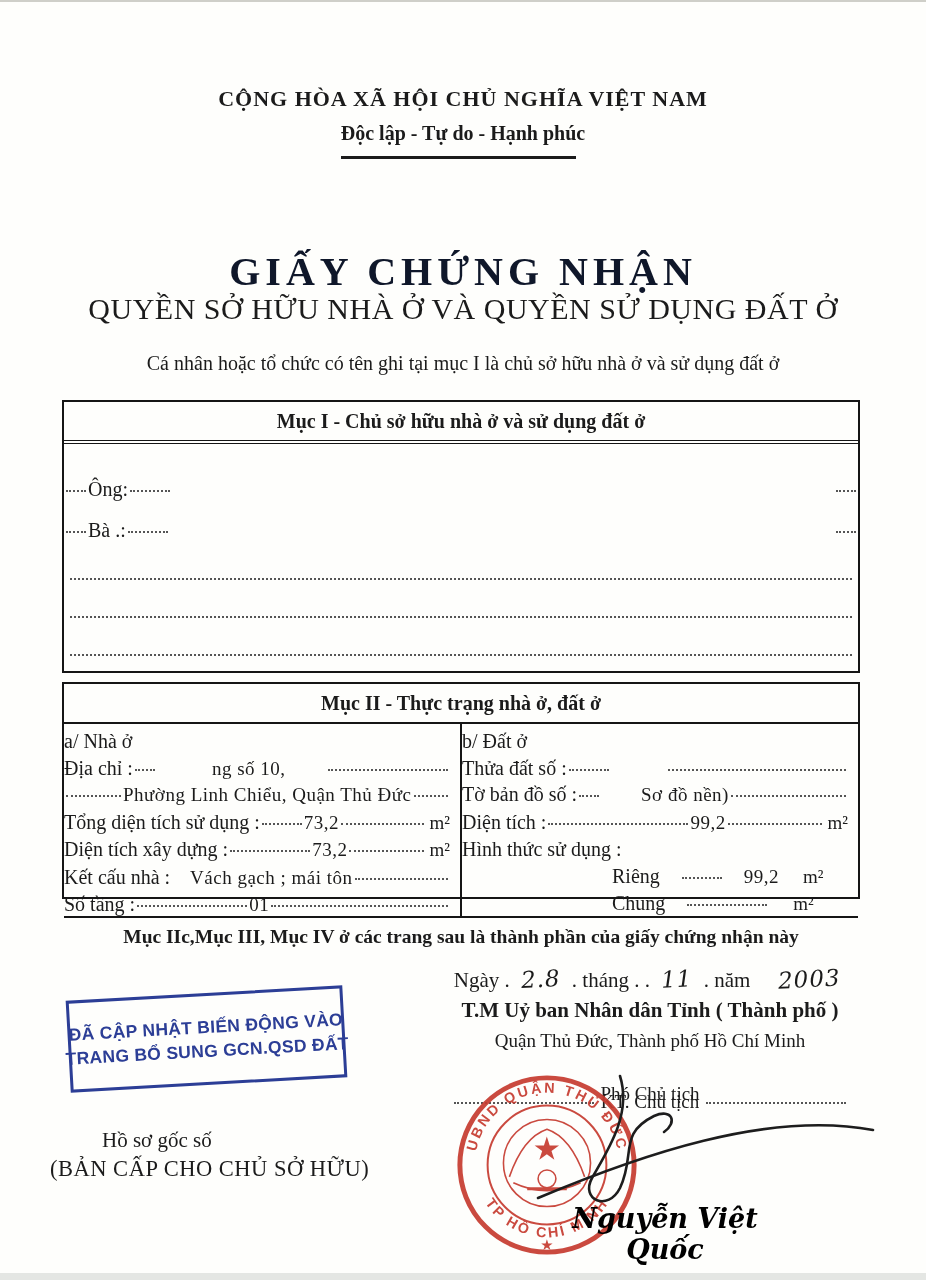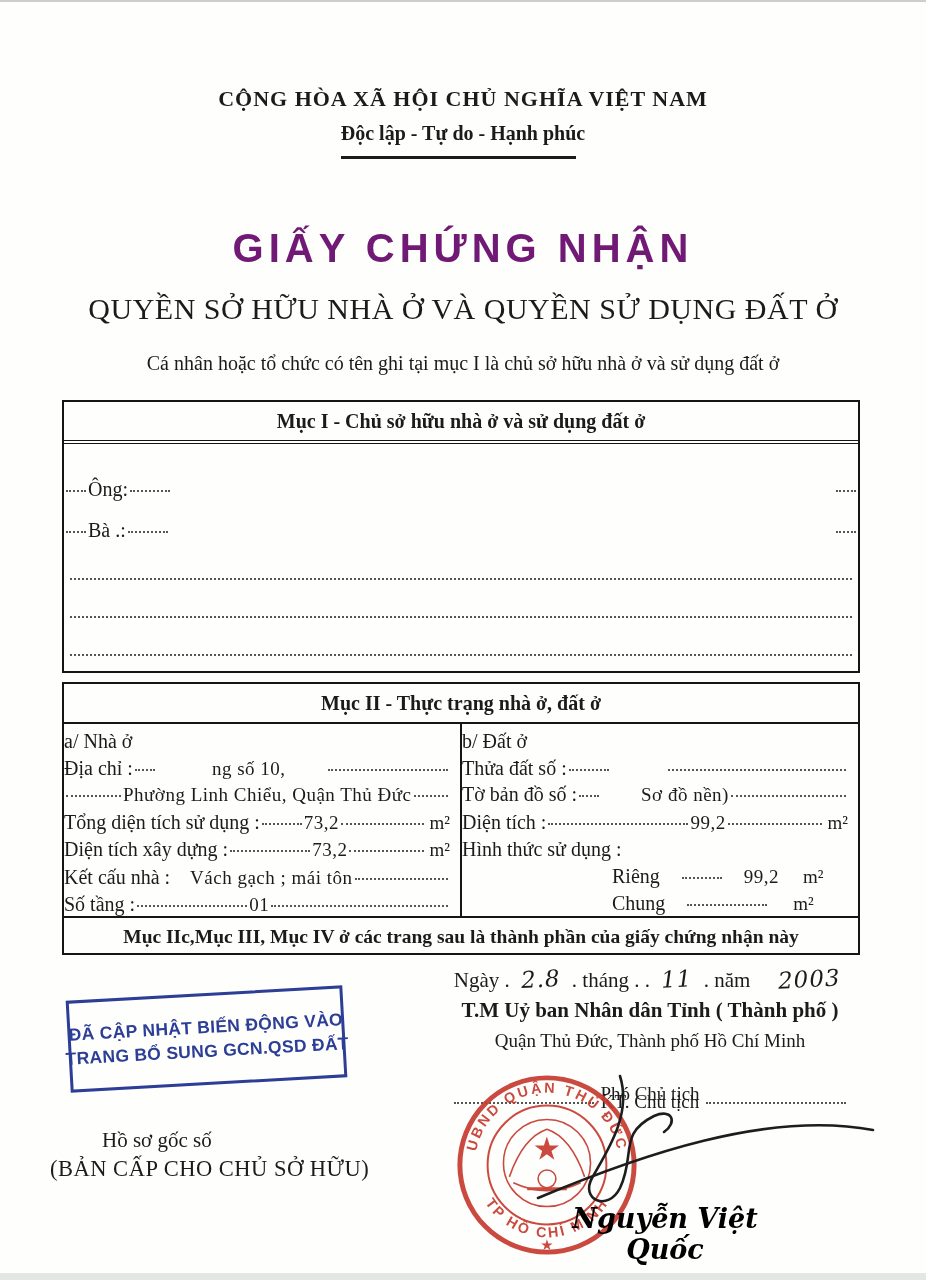--- a/index.html
+++ b/index.html
@@ -12,28 +12,28 @@
   .page::before { content:""; position:absolute; top:0; left:0; right:0; height:2px; background:#cfcfc9; }
   .page::after  { content:""; position:absolute; bottom:0; left:0; right:0; height:7px; background:#e4e6e3; }
 
   .abs { position:absolute; }
   .ctr { text-align:center; }
 
   .country { top:86px; left:0; width:100%; font-size:22px; font-weight:bold; letter-spacing:1px; }
   .motto   { top:122px; left:0; width:100%; font-size:20px; font-weight:bold; }
   .motto-rule { top:156px; left:341px; width:235px; height:3px; background:#1b1b1b; }
 
-  .main-title { top:226px; left:0; width:100%; font-size:40px; font-weight:bold; letter-spacing:5px;
-                font-family:Liberation Sans, sans-serif; color:#701a75; }
+  .main-title { top:248px; left:0; width:100%; font-size:40px; font-weight:bold; letter-spacing:5px;
+                font-family:Liberation Serif, serif; color:#0f172a; }
   .sub-title  { top:292px; left:0; width:100%; font-size:30px; letter-spacing:0.5px; font-weight:500; }
   .intro      { top:352px; left:0; width:100%; font-size:20px; }
 
   .box { border:2.5px solid #151515; background:transparent; }
   .box1 { top:400px; left:62px; width:798px; height:273px; }
-  .box2 { top:682px; left:62px; width:798px; height:273px; }
+  .box2 { top:682px; left:62px; width:798px; height:217px; }
 
   .sec-head { height:42px; border-bottom:4px double #151515; display:flex; align-items:center; justify-content:center;
               font-size:20px; font-weight:bold; }
   .box2 .sec-head { height:40px; border-bottom:2.5px solid #151515; }
 
   .fill-row { display:flex; align-items:baseline; font-size:20px; padding:0 0; }
   .dots { border-bottom:2px dotted #555; flex:1; margin:0 2px; transform:translateY(-4px); }
   .dots-fx { border-bottom:2px dotted #555; display:inline-block; margin:0 2px; transform:translateY(-4px); }
   .w20{width:20px;} .w40{width:40px;} .w55{width:55px;} .w80{width:80px;} .w110{width:110px;} .w140{width:140px;}
   .gap { display:inline-block; }

